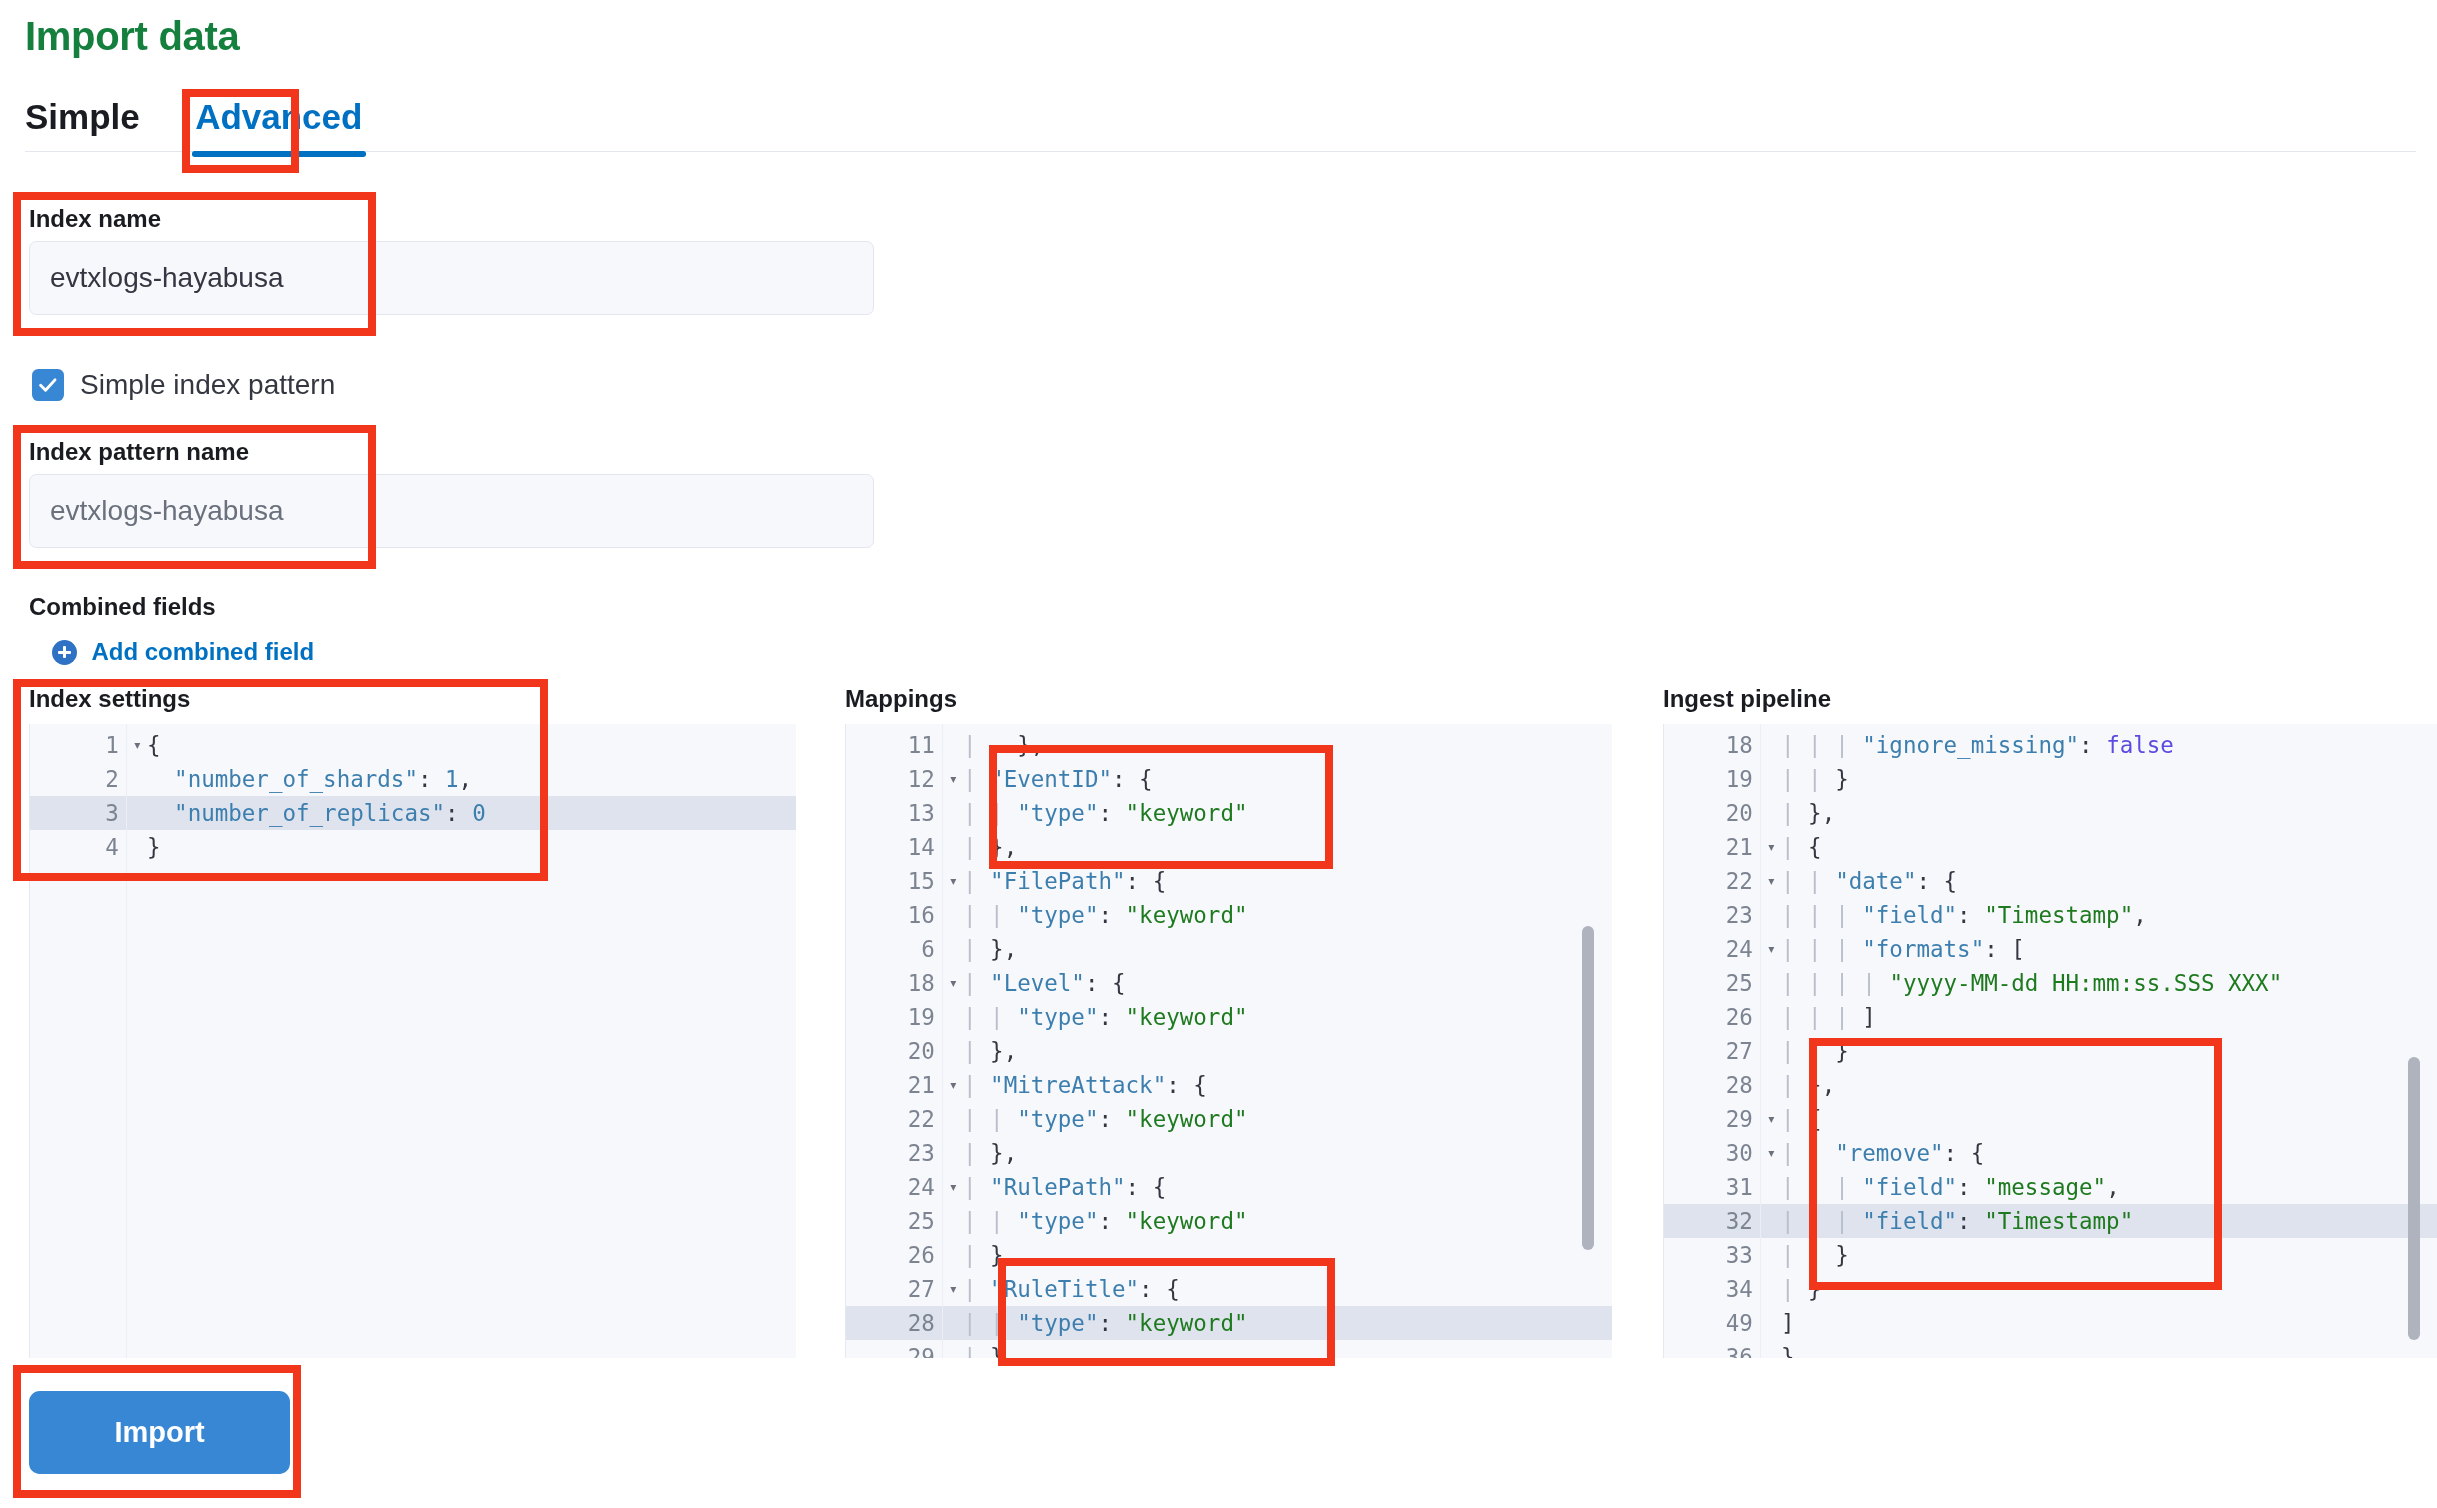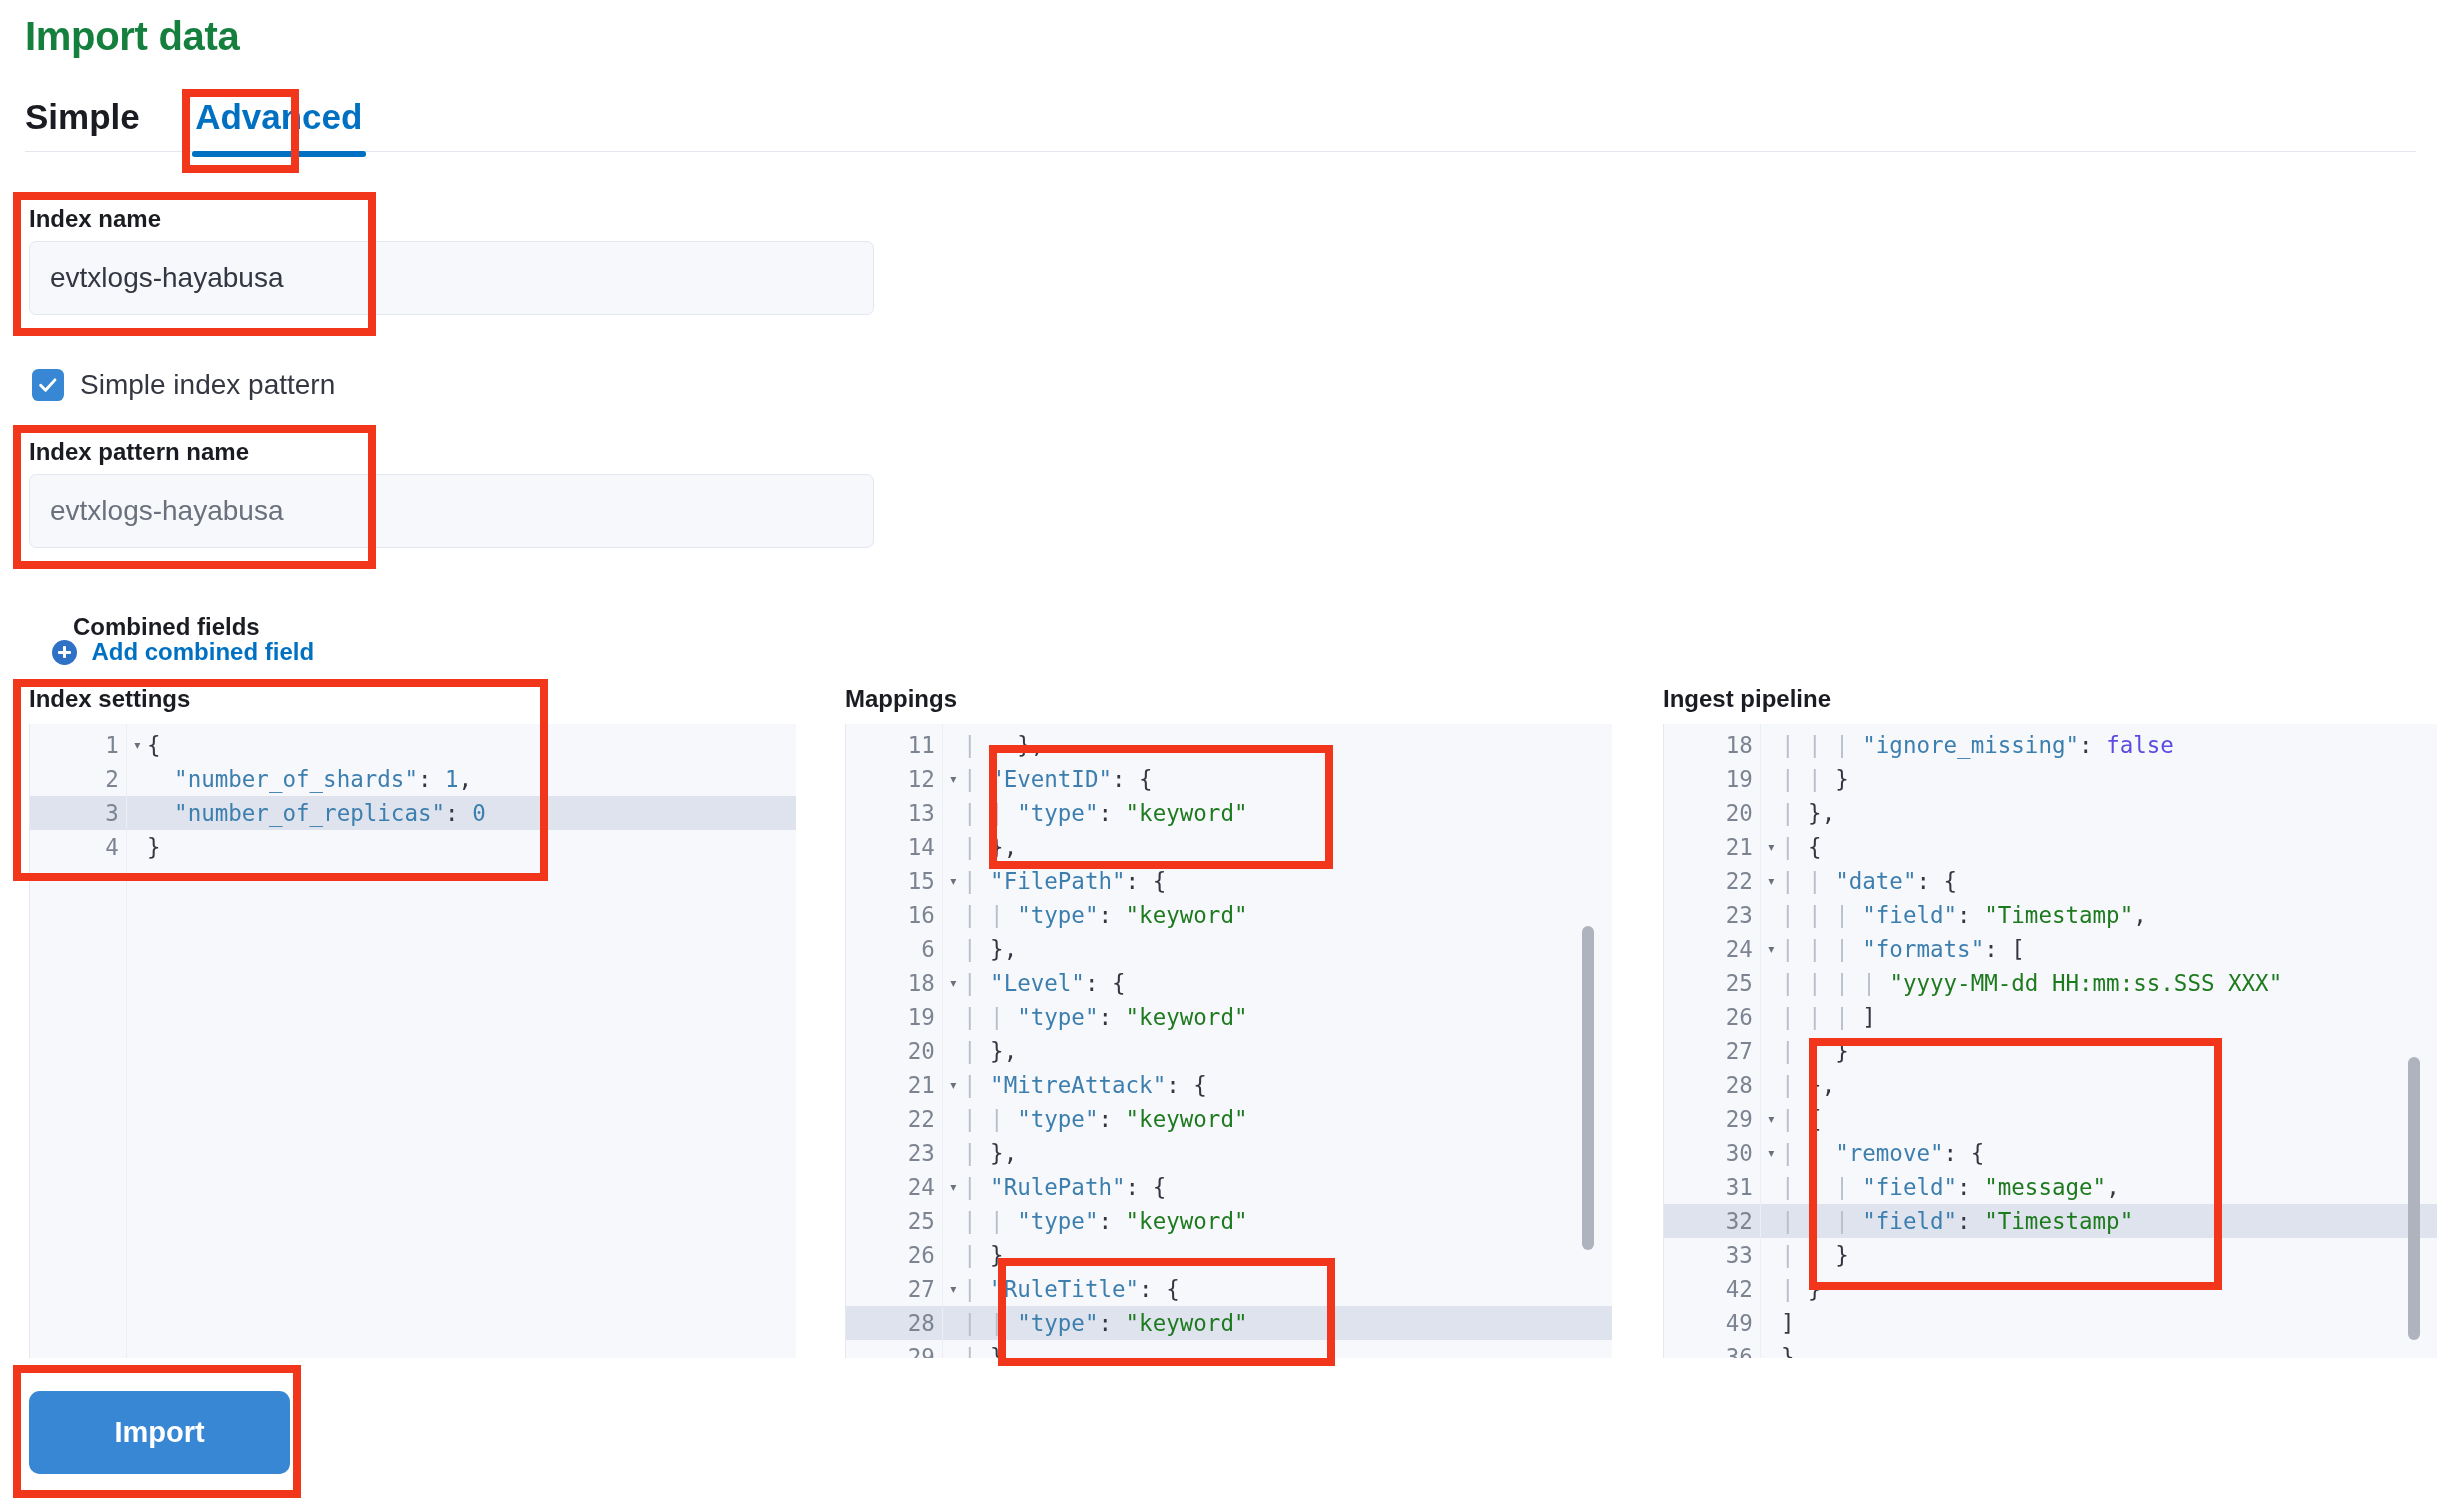--- a/index.html
+++ b/index.html
@@ -173,21 +173,21 @@
       <svg viewBox="0 0 24 24" fill="none" stroke="#ffffff" stroke-width="3.2" stroke-linecap="round" stroke-linejoin="round">
         <polyline points="4,12.5 9.5,18 20,6.5"></polyline>
       </svg>
     </span>
     <span class="lbl">Simple index pattern</span>
   </div>
 
   <div class="field-label" style="left:29px; top:438px;">Index pattern name</div>
   <div class="text-input" style="left:29px; top:474px; width:845px; height:74px;">evtxlogs-hayabusa</div>
 
-  <div class="section-label" style="left:29px; top:613px;margin-left:44px;">Combined fields</div>
+  <div class="section-label" style="left:29px; top:593px;">Combined fields</div>
   <div class="add-link">
     <span class="plus-icon"></span>
     <span>Add combined field</span>
   </div>
 
   <div class="editor-title" style="left:29px;  top:685px;">Index settings</div>
   <div class="editor-title" style="left:845px; top:685px;">Mappings</div>
   <div class="editor-title" style="left:1663px;top:685px;">Ingest pipeline</div>
 
   <div class="editor" id="ed-index-settings" style="left:29px; top:724px; width:767px; height:634px;">
@@ -237,21 +237,21 @@
         <div class="gutter-row">24<span class="fold">▾</span></div>
         <div class="gutter-row">25</div>
         <div class="gutter-row">26</div>
         <div class="gutter-row">27</div>
         <div class="gutter-row">28</div>
         <div class="gutter-row">29<span class="fold">▾</span></div>
         <div class="gutter-row">30<span class="fold">▾</span></div>
         <div class="gutter-row">31</div>
         <div class="gutter-row hl">32</div>
         <div class="gutter-row">33</div>
-        <div class="gutter-row">42</div>
+        <div class="gutter-row">34</div>
         <div class="gutter-row">49</div>
         <div class="gutter-row">36</div>
       </div>
       <div class="code"><div class="code-row"><span class="ind">| | | </span><span class="k">"ignore_missing"</span><span class="p">: </span><span class="b">false</span></div><div class="code-row"><span class="ind">| | </span><span class="p">}</span></div><div class="code-row"><span class="ind">| </span><span class="p">},</span></div><div class="code-row"><span class="ind">| </span><span class="p">{</span></div><div class="code-row"><span class="ind">| | </span><span class="k">"date"</span><span class="p">: {</span></div><div class="code-row"><span class="ind">| | | </span><span class="k">"field"</span><span class="p">: </span><span class="s">"Timestamp"</span><span class="p">,</span></div><div class="code-row"><span class="ind">| | | </span><span class="k">"formats"</span><span class="p">: [</span></div><div class="code-row"><span class="ind">| | | | </span><span class="s">"yyyy-MM-dd HH:mm:ss.SSS XXX"</span></div><div class="code-row"><span class="ind">| | | </span><span class="p">]</span></div><div class="code-row"><span class="ind">| | </span><span class="p">}</span></div><div class="code-row"><span class="ind">| </span><span class="p">},</span></div><div class="code-row"><span class="ind">| </span><span class="p">{</span></div><div class="code-row"><span class="ind">| | </span><span class="k">"remove"</span><span class="p">: {</span></div><div class="code-row"><span class="ind">| | | </span><span class="k">"field"</span><span class="p">: </span><span class="s">"message"</span><span class="p">,</span></div><div class="code-row hl"><span class="ind">| | | </span><span class="k">"field"</span><span class="p">: </span><span class="s">"Timestamp"</span></div><div class="code-row"><span class="ind">| | </span><span class="p">}</span></div><div class="code-row"><span class="ind">| </span><span class="p">}</span></div><div class="code-row"><span class="p">]</span></div><div class="code-row"><span class="p">}</span></div></div>
     <div class="vscroll" style="right:18px; top:333px; height:283px;"></div>
   </div>
 
   <button class="import-btn">Import</button>
 
 <div class="anno" style="left: 182px; top: 89px; width: 117px; height: 84px;"></div>

